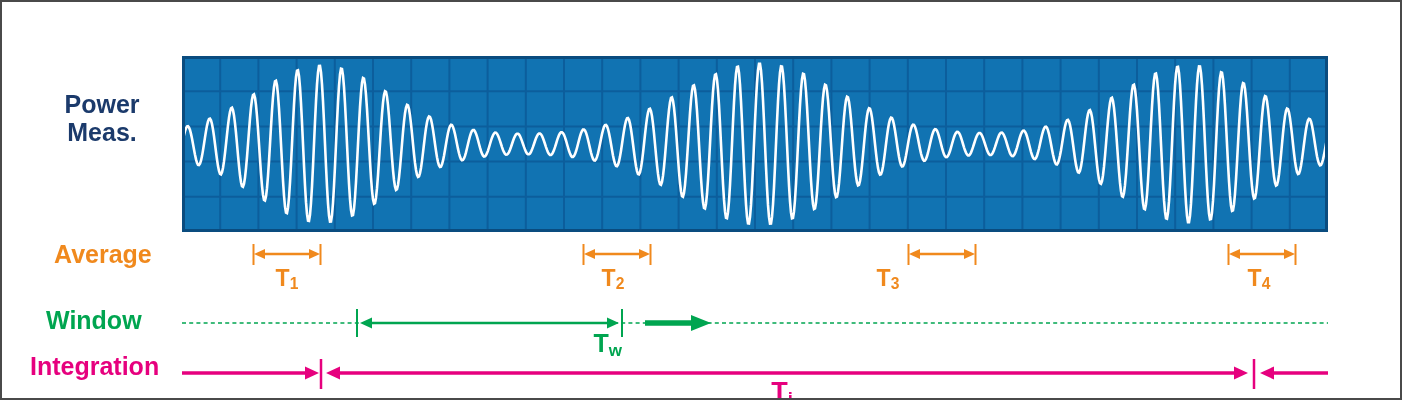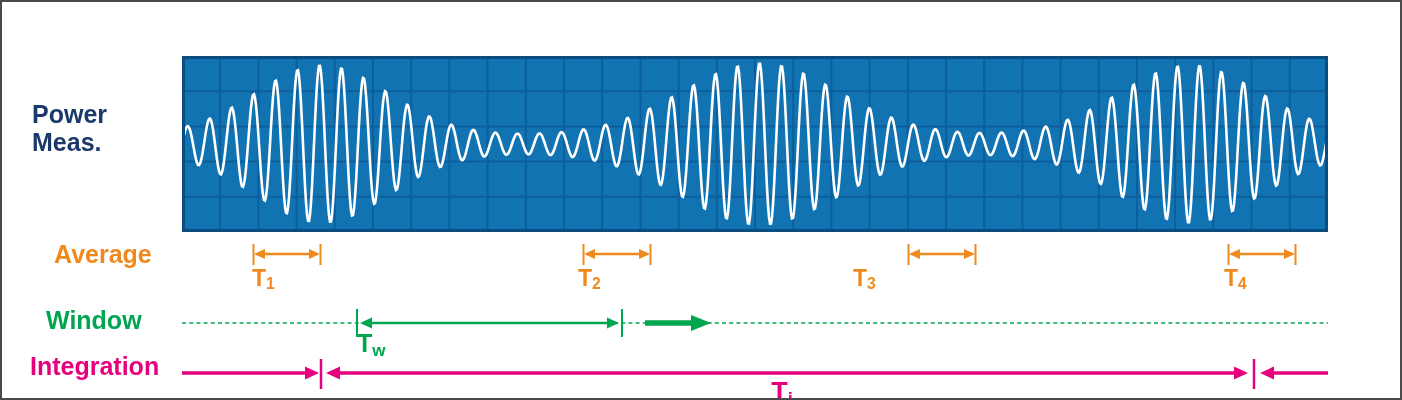--- a/index.html
+++ b/index.html
@@ -1,46 +1,46 @@
 <!DOCTYPE html>
 <html style="--scope_bg: #1173B2; --scope_grid: #0C5E9C; --scope_border: #0A4C7F; --waveform_color: #FFFFFF; --navy: #1B3A6B; --orange: #F0891D; --green: #00A550; --magenta: #E6007E;"><head>
 <meta charset="utf-8">
 <style>
   *{box-sizing:border-box}
   body{margin:0;background:#fff;font-family:"Liberation Sans",sans-serif}
   .frame{position:relative;width:1402px;height:400px;background:#fff;
          border:2px solid #4a4a4a;overflow:hidden}
 
   .row-label{position:absolute;font-weight:bold;font-size:25px;line-height:1.12}
-  .power{color:var(--navy);left:30px;top:98px;width:140px;}
+  .power{color:var(--navy);left:30px;top:88px;width:140px;text-align:center}
   .avg-lab{color:var(--orange);left:52px;top:238px}
   .win-lab{color:var(--green);left:44px;top:304px}
   .int-lab{color:var(--magenta);left:28px;top:350px}
 
   .scope{position:absolute;left:180px;top:54px;width:1146px;height:176px}
   .scope-bg{fill:var(--scope_bg)}
   .scope-frame{fill:none;stroke:var(--scope_border);stroke-width:3}
   .grid line{stroke:var(--scope_grid);stroke-width:2}
   .wave{fill:none;stroke:var(--waveform_color);stroke-width:2.6;stroke-linecap:round}
 
   .avg-arrow{position:absolute;top:241px;width:70px;height:24px;overflow:visible}
   .avg-arrow .tick{stroke:var(--orange);stroke-width:2}
   .avg-arrow .shaft{stroke:var(--orange);stroke-width:2.5}
   .avg-arrow .head{fill:var(--orange)}
-  .t-label{position:absolute;top:263px;width:70px;text-align:left;
+  .t-label{position:absolute;top:263px;width:70px;text-align:center;
            color:var(--orange);font-weight:bold;font-size:23px}
   .sub{font-size:0.68em;vertical-align:-0.22em}
 
   .win-svg{position:absolute;left:180px;top:304px;width:1146px;height:36px}
   .dash{stroke:var(--green);stroke-width:1.6;stroke-dasharray:4 3.2}
   .gtick{stroke:var(--green);stroke-width:2}
   .gshaft{stroke:var(--green);stroke-width:2.5}
   .ghead{fill:var(--green)}
   .gthick{stroke:var(--green);stroke-width:5.5}
-  .tw-label{position:absolute;left:355px;top:327px;width:265px;text-align:left;
+  .tw-label{position:absolute;left:355px;top:327px;width:265px;text-align:right;
             color:var(--green);font-weight:bold;font-size:25px}
 
   .int-svg{position:absolute;left:180px;top:356px;width:1146px;height:34px}
   .mshaft{stroke:var(--magenta);stroke-width:3.5}
   .mtick{stroke:var(--magenta);stroke-width:2.5}
   .mhead{fill:var(--magenta)}
   .ti-label{position:absolute;left:600px;top:375px;width:360px;text-align:center;
             color:var(--magenta);font-weight:bold;font-size:27px}
 </style>
 </head>

